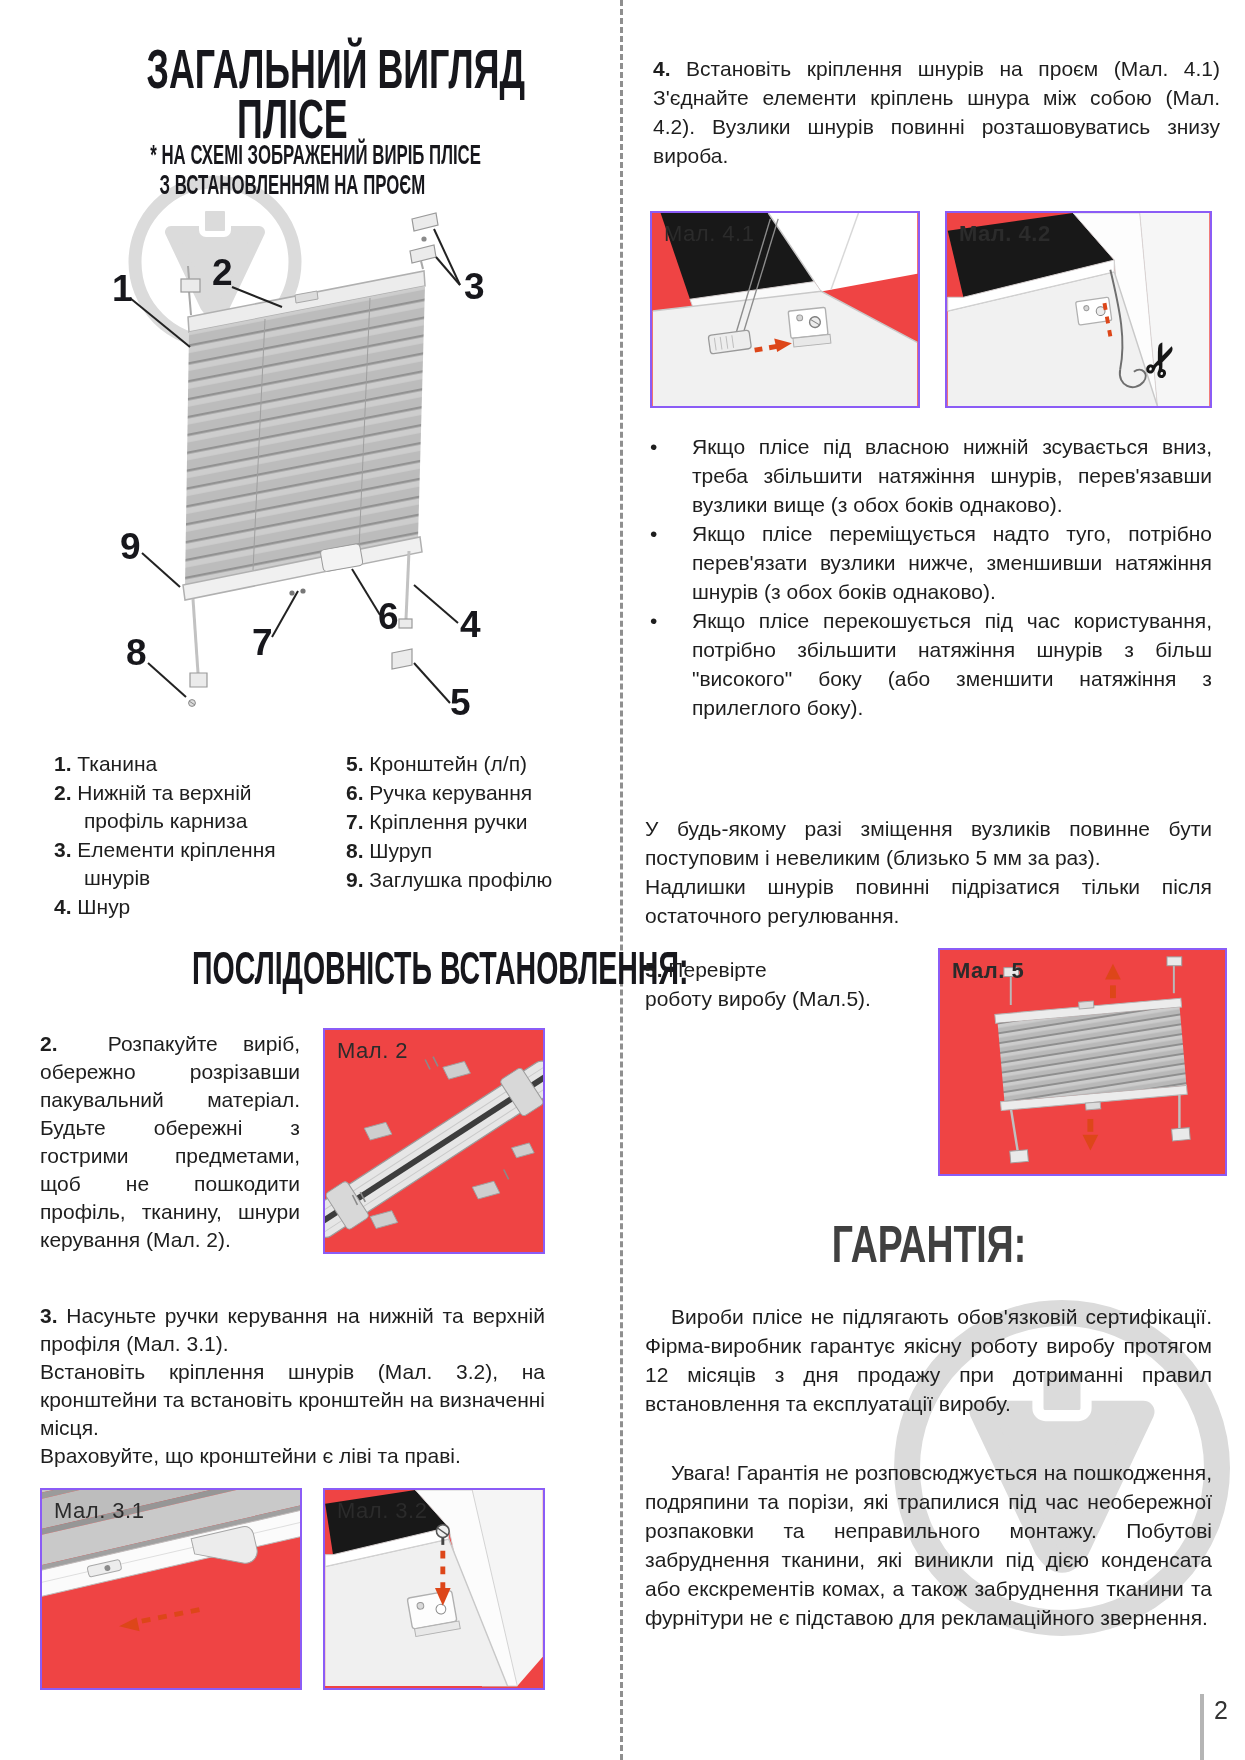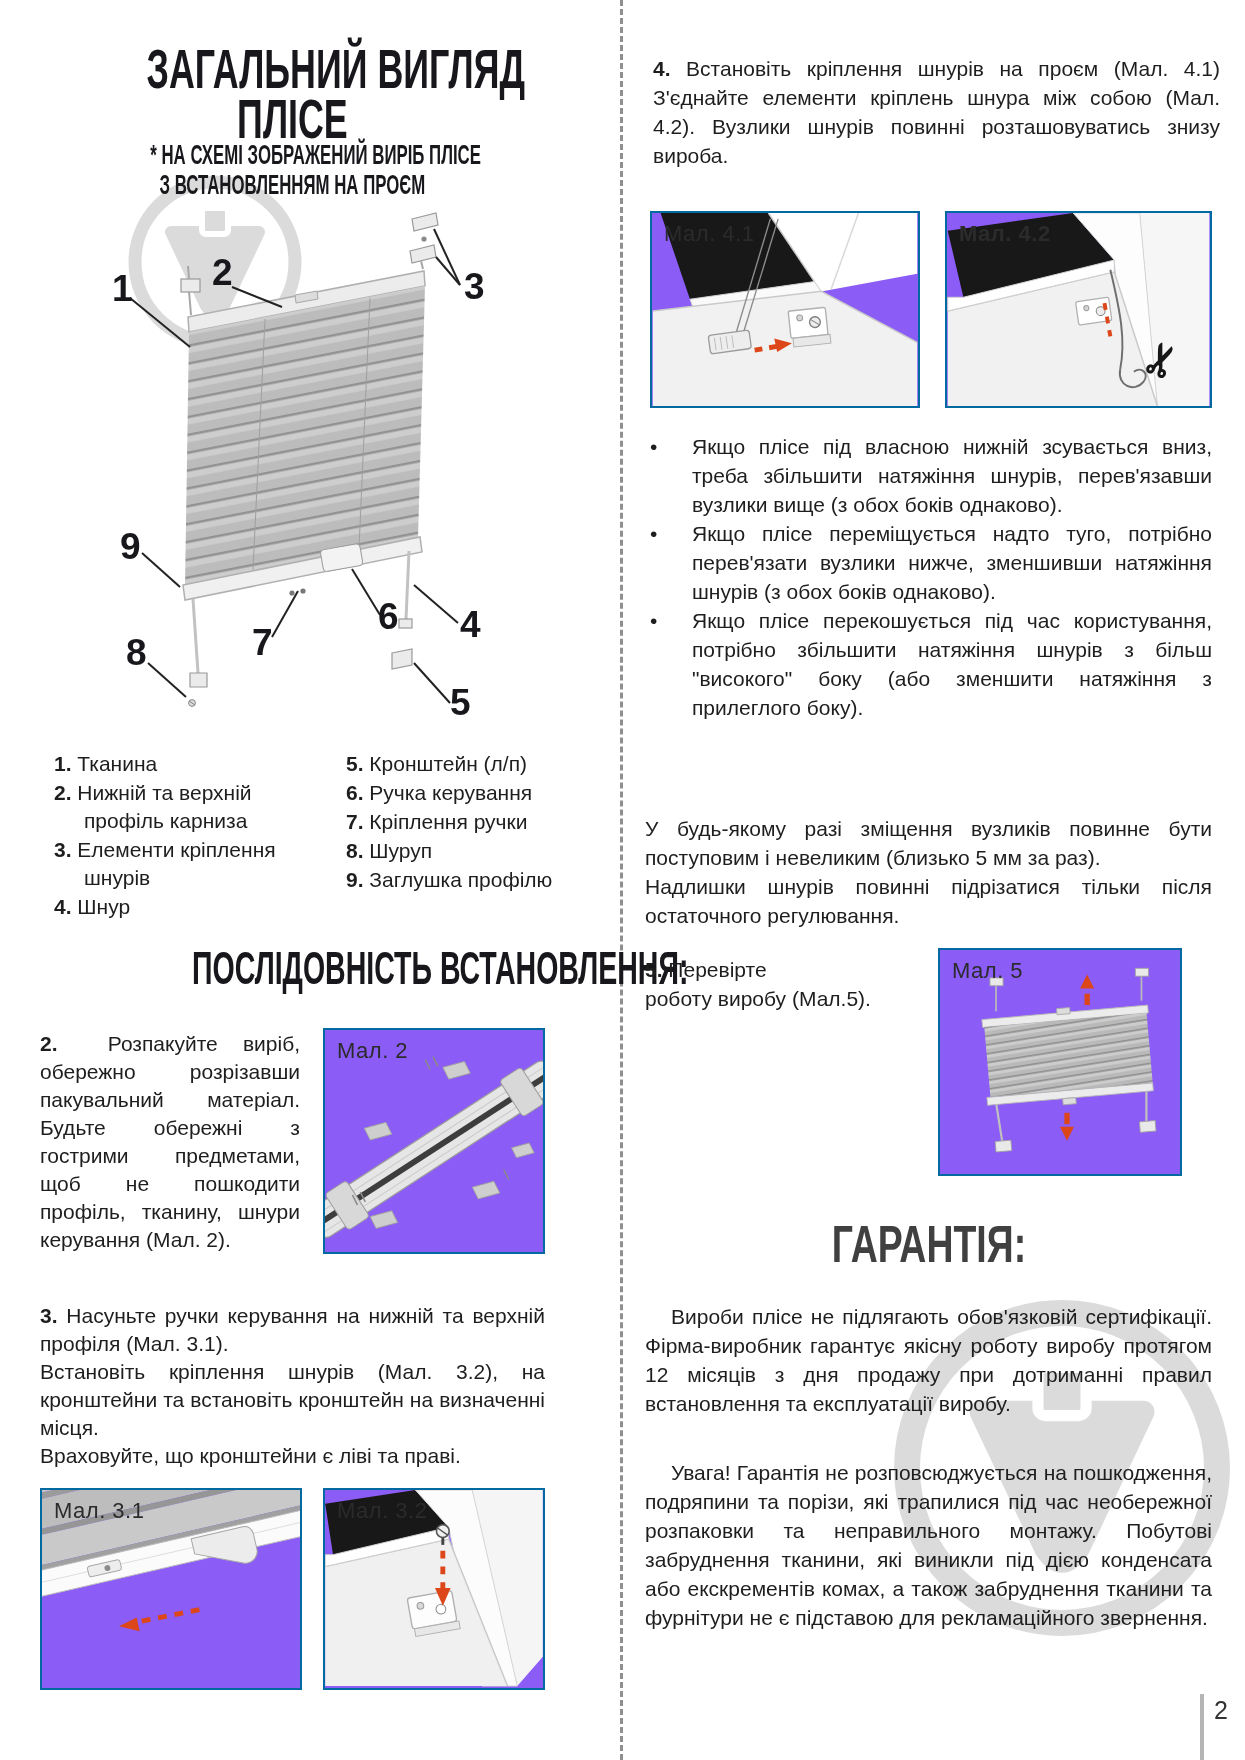--- a/index.html
+++ b/index.html
@@ -17,21 +17,21 @@
   .subtitle-line{font-size:28px;line-height:30px;color:#17171c;}
   .subtitle-line .cond{transform:scaleX(.60);}
   .section-title{font-size:46px;line-height:46px;color:#17171c;}
   .section-title .cond{transform:scaleX(.62);}
   .warranty-title{font-size:52px;line-height:52px;color:#404040;}
   .warranty-title .cond{transform:scaleX(.72);}
   .body-text{font-size:21px;line-height:28px;text-align:justify;}
   .body-text.rl{line-height:29px;}
   .num{font-weight:700;}
   .indent{text-indent:26px;}
-  .fig-box{position:absolute;border:2px solid #0369a1;background:#8b5cf6;box-sizing:border-box;}
+  .fig-box{position:absolute;border:2px solid #8b5cf6;background:#ef4444;box-sizing:border-box;}
   .fig-label{position:absolute;top:8px;left:12px;font-size:22px;color:#2b2b2b;letter-spacing:.5px;z-index:2;}
   .fig-art{position:absolute;left:0;top:0;width:100%;height:100%;}
   .legend{position:absolute;font-size:21px;line-height:28px;}
   .leg-item{padding-left:30px;text-indent:-30px;margin-bottom:1px;}
   .bullet-row{display:flex;margin-bottom:0;}
   .bullet-marker{width:42px;flex:0 0 42px;font-size:21px;line-height:29px;}
   .bullet-text{flex:1;}
   .pagebar{position:absolute;left:1200px;top:1694px;width:4px;height:66px;background:#b5b5b5;}
   .pagenum{position:absolute;left:1214px;top:1696px;font-size:25px;color:#333;}
   svg text.dnum{font-family:"Liberation Sans",sans-serif;font-weight:700;font-size:37px;fill:#17171c;}
@@ -309,21 +309,21 @@
 
     <div class="abs body-text rl" style="left:0;top:764px;width:567px;">
       <div>У будь-якому разі зміщення вузликів повинне бути поступовим і невеликим (близько 5 мм за раз).</div>
       <div>Надлишки шнурів повинні підрізатися тільки після остаточного регулювання.</div>
     </div>
 
     <div class="abs" style="left:0;top:905px;width:250px;font-size:21px;line-height:29px;">
       <div><span class="num">5.</span> <span>Перевірте</span></div>
       <div>роботу виробу (Мал.5).</div>
     </div>
-    <div class="fig-box" style="left:293px;top:898px;width:244px;height:228px;">
+    <div class="fig-box" style="left:293px;top:898px;width:289px;height:228px;font-weight:bold;">
       <div class="fig-label">Мал. 5</div>
       <svg class="fig-art" viewBox="0 0 274 228">
         <defs>
           <pattern id="pl5" width="24" height="10" patternUnits="userSpaceOnUse" patternTransform="rotate(-4)">
             <rect width="24" height="10" fill="#b9b9b9"></rect>
             <rect y="0" width="24" height="2" fill="#8f8f8f"></rect>
             <rect y="2" width="24" height="3.6" fill="#cccccc"></rect>
           </pattern>
         </defs>
         <polygon points="168,14 160,30 176,30" fill="#DD4619"></polygon>

